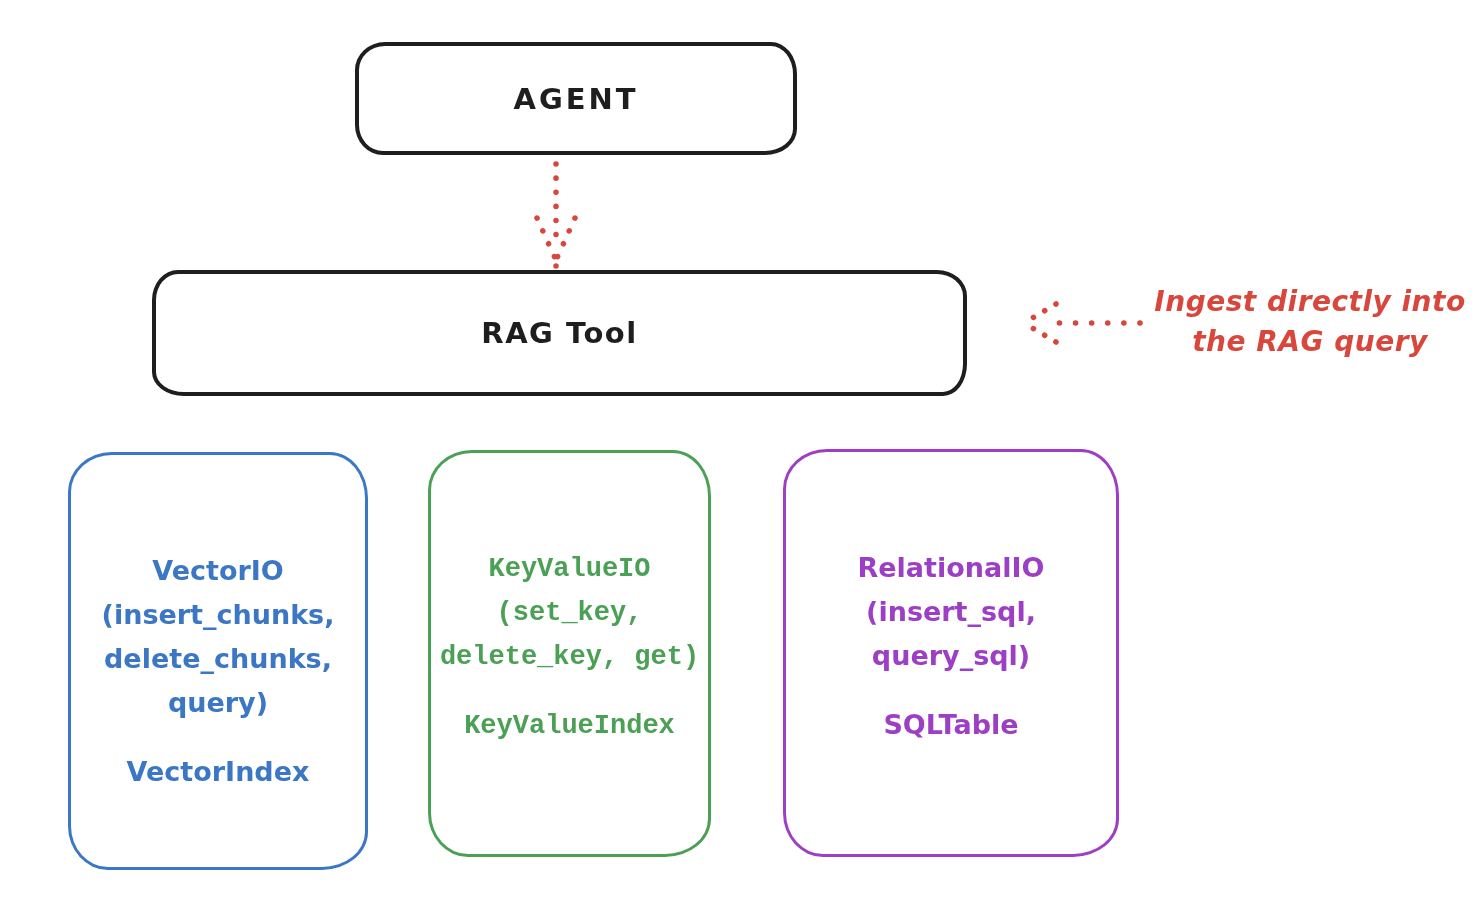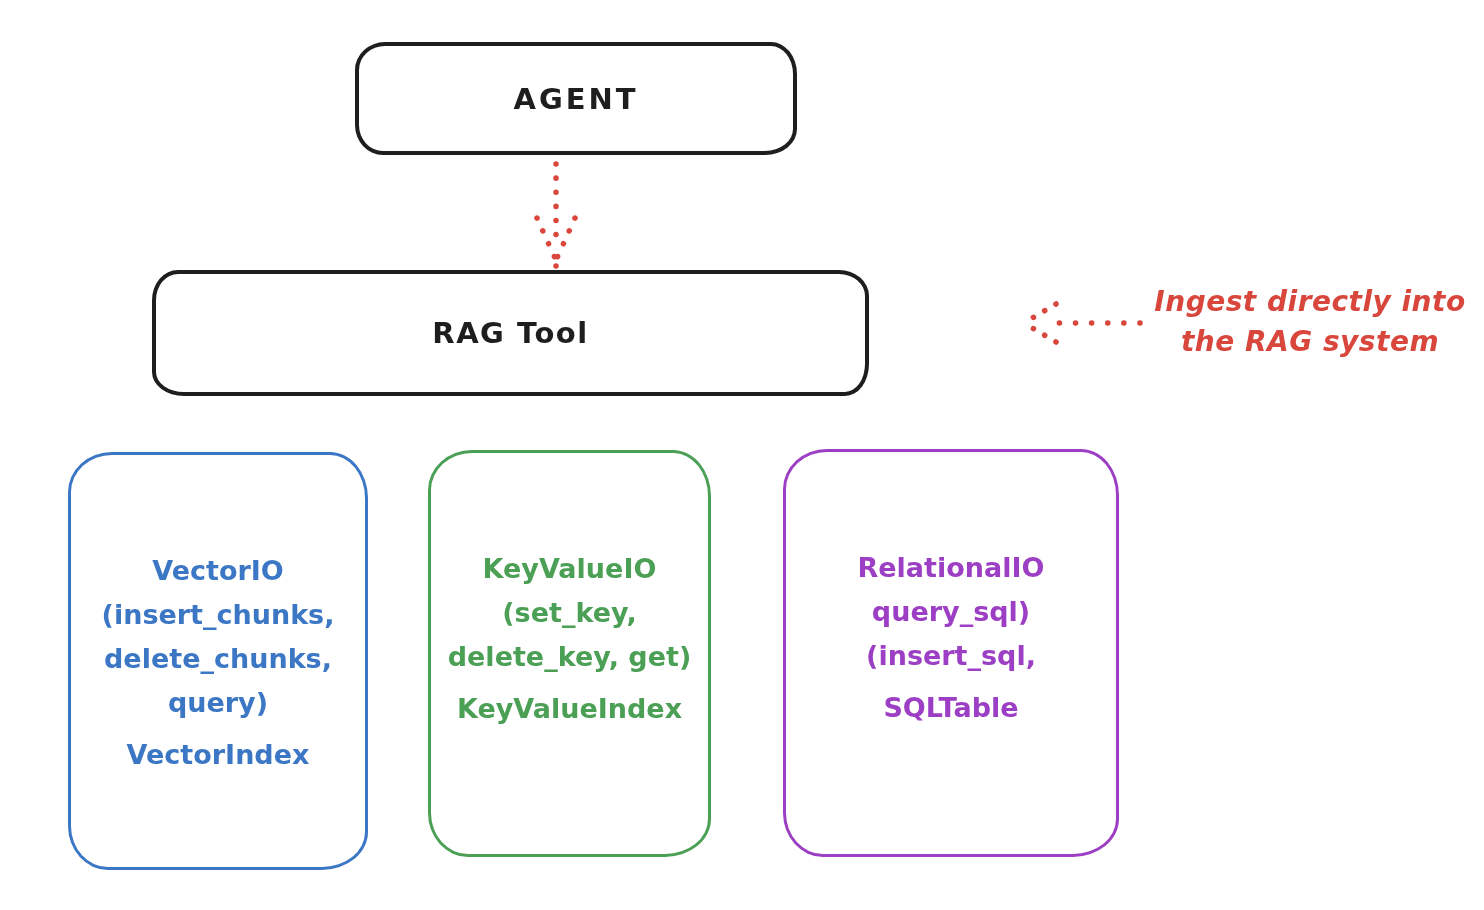--- a/index.html
+++ b/index.html
@@ -24,21 +24,21 @@
     display: flex;
     align-items: center;
     justify-content: center;
   }
   .box-agent {
     left: 355px; top: 42px; width: 442px; height: 113px;
     border: 4px solid var(--ink);
     border-radius: 30px 26px 32px 28px / 28px 32px 26px 30px;
   }
   .box-rag {
-    left: 152px; top: 270px; width: 717px; height: 126px;
+    left: 152px; top: 270px; width: 815px; height: 126px;
     border: 4px solid var(--ink);
     border-radius: 26px 30px 24px 32px / 30px 26px 32px 24px;
   }
   .box-label {
     font-size: 29px;
     font-weight: 600;
     color: var(--ink);
     letter-spacing: 3px;
   }
   .box-label.rag { letter-spacing: 1.5px; }
@@ -50,32 +50,32 @@
     border-radius: 44px 38px 46px 40px / 40px 46px 38px 44px;
     text-align: center;
   }
   .io-box .io-body {
     margin-top: 94px;
     font-size: 27px;
     font-weight: 600;
     line-height: 44px;
   }
   .io-box .io-footer {
-    margin-top: 8px;
+    margin-top: 25px;
     font-size: 27px;
     font-weight: 600;
     line-height: 44px;
   }
   .io-vector {
     left: 68px; top: 452px; width: 300px; height: 418px;
     border: 3.5px solid var(--blue); color: var(--blue);
   }
   .io-keyvalue {
     left: 428px; top: 450px; width: 283px; height: 407px;
-    border: 3.5px solid var(--green); color: var(--green);
+    border: 3.5px solid var(--green); color: var(--green); font-family: Liberation Mono, monospace;
   }
   .io-relational {
     left: 783px; top: 449px; width: 336px; height: 408px;
     border: 3.5px solid var(--purple); color: var(--purple);
   }
 
   
   .arrow-svg { position: absolute; overflow: visible; }
   .arrow-v { left: 526px; top: 158px; }
   .arrow-h { left: 1012px; top: 296px; }
@@ -120,21 +120,21 @@
   </div>
 
   <svg class="arrow-svg arrow-h" width="140" height="56" viewBox="0 0 140 56">
     <line class="dotted" x1="128" y1="27" x2="32" y2="27" stroke-dasharray="0.1 16"></line>
     <line class="dotted" x1="44" y1="8" x2="12" y2="27" stroke-dasharray="0.1 13"></line>
     <line class="dotted" x1="44" y1="46" x2="12" y2="27" stroke-dasharray="0.1 13"></line>
   </svg>
 
   <div class="annotation">
     <div>Ingest directly into</div>
-    <div>the RAG system</div>
+    <div>the RAG query</div>
   </div>
 
   <div class="io-box io-vector">
     <div class="io-body">
       <div>VectorIO</div>
       <div>(insert_chunks,</div>
       <div>delete_chunks,</div>
       <div>query)</div>
     </div>
     <div class="io-footer">VectorIndex</div>
@@ -145,19 +145,19 @@
       <div>KeyValueIO</div>
       <div>(set_key,</div>
       <div>delete_key, get)</div>
     </div>
     <div class="io-footer">KeyValueIndex</div>
   </div>
 
   <div class="io-box io-relational">
     <div class="io-body">
       <div>RelationalIO</div>
+      <div>(insert_sql,</div>
       <div>query_sql)</div>
-      <div>(insert_sql,</div>
     </div>
     <div class="io-footer">SQLTable</div>
   </div>
 
 </div>
 
 </body></html>

